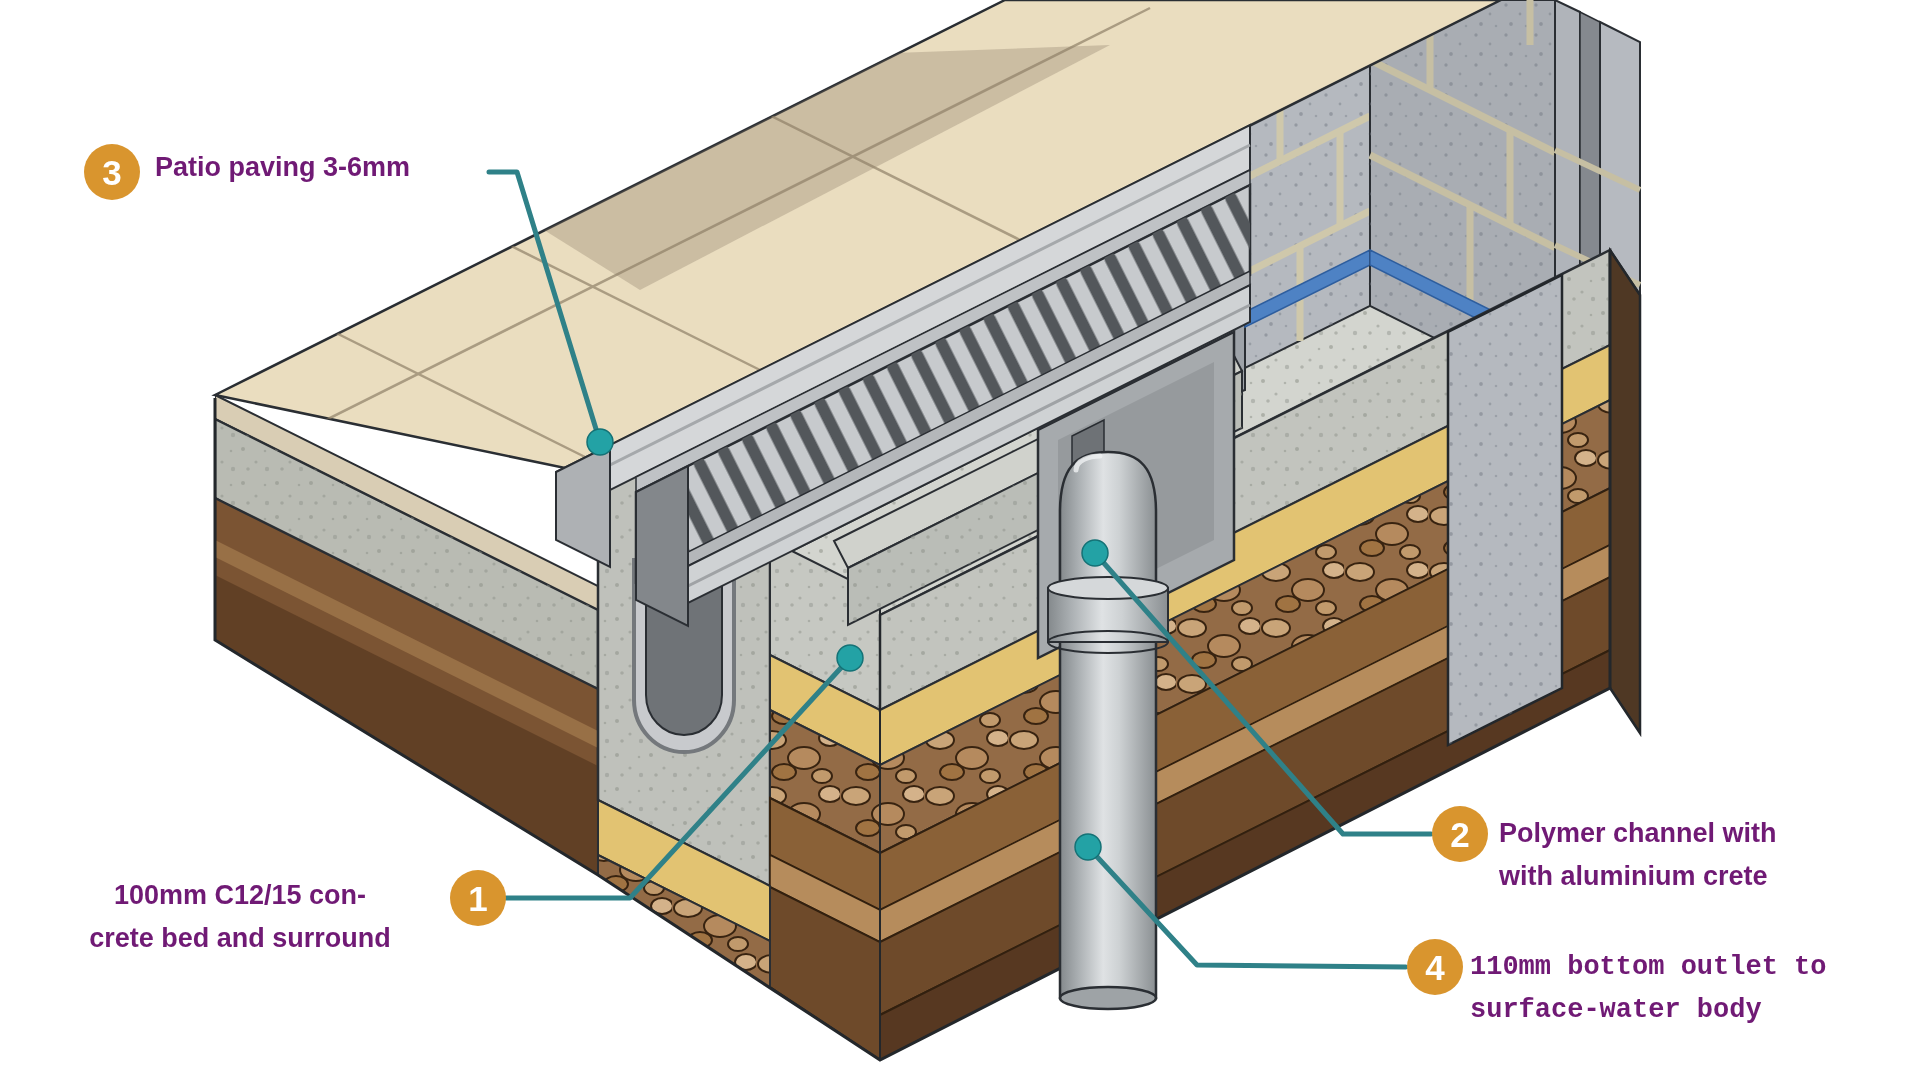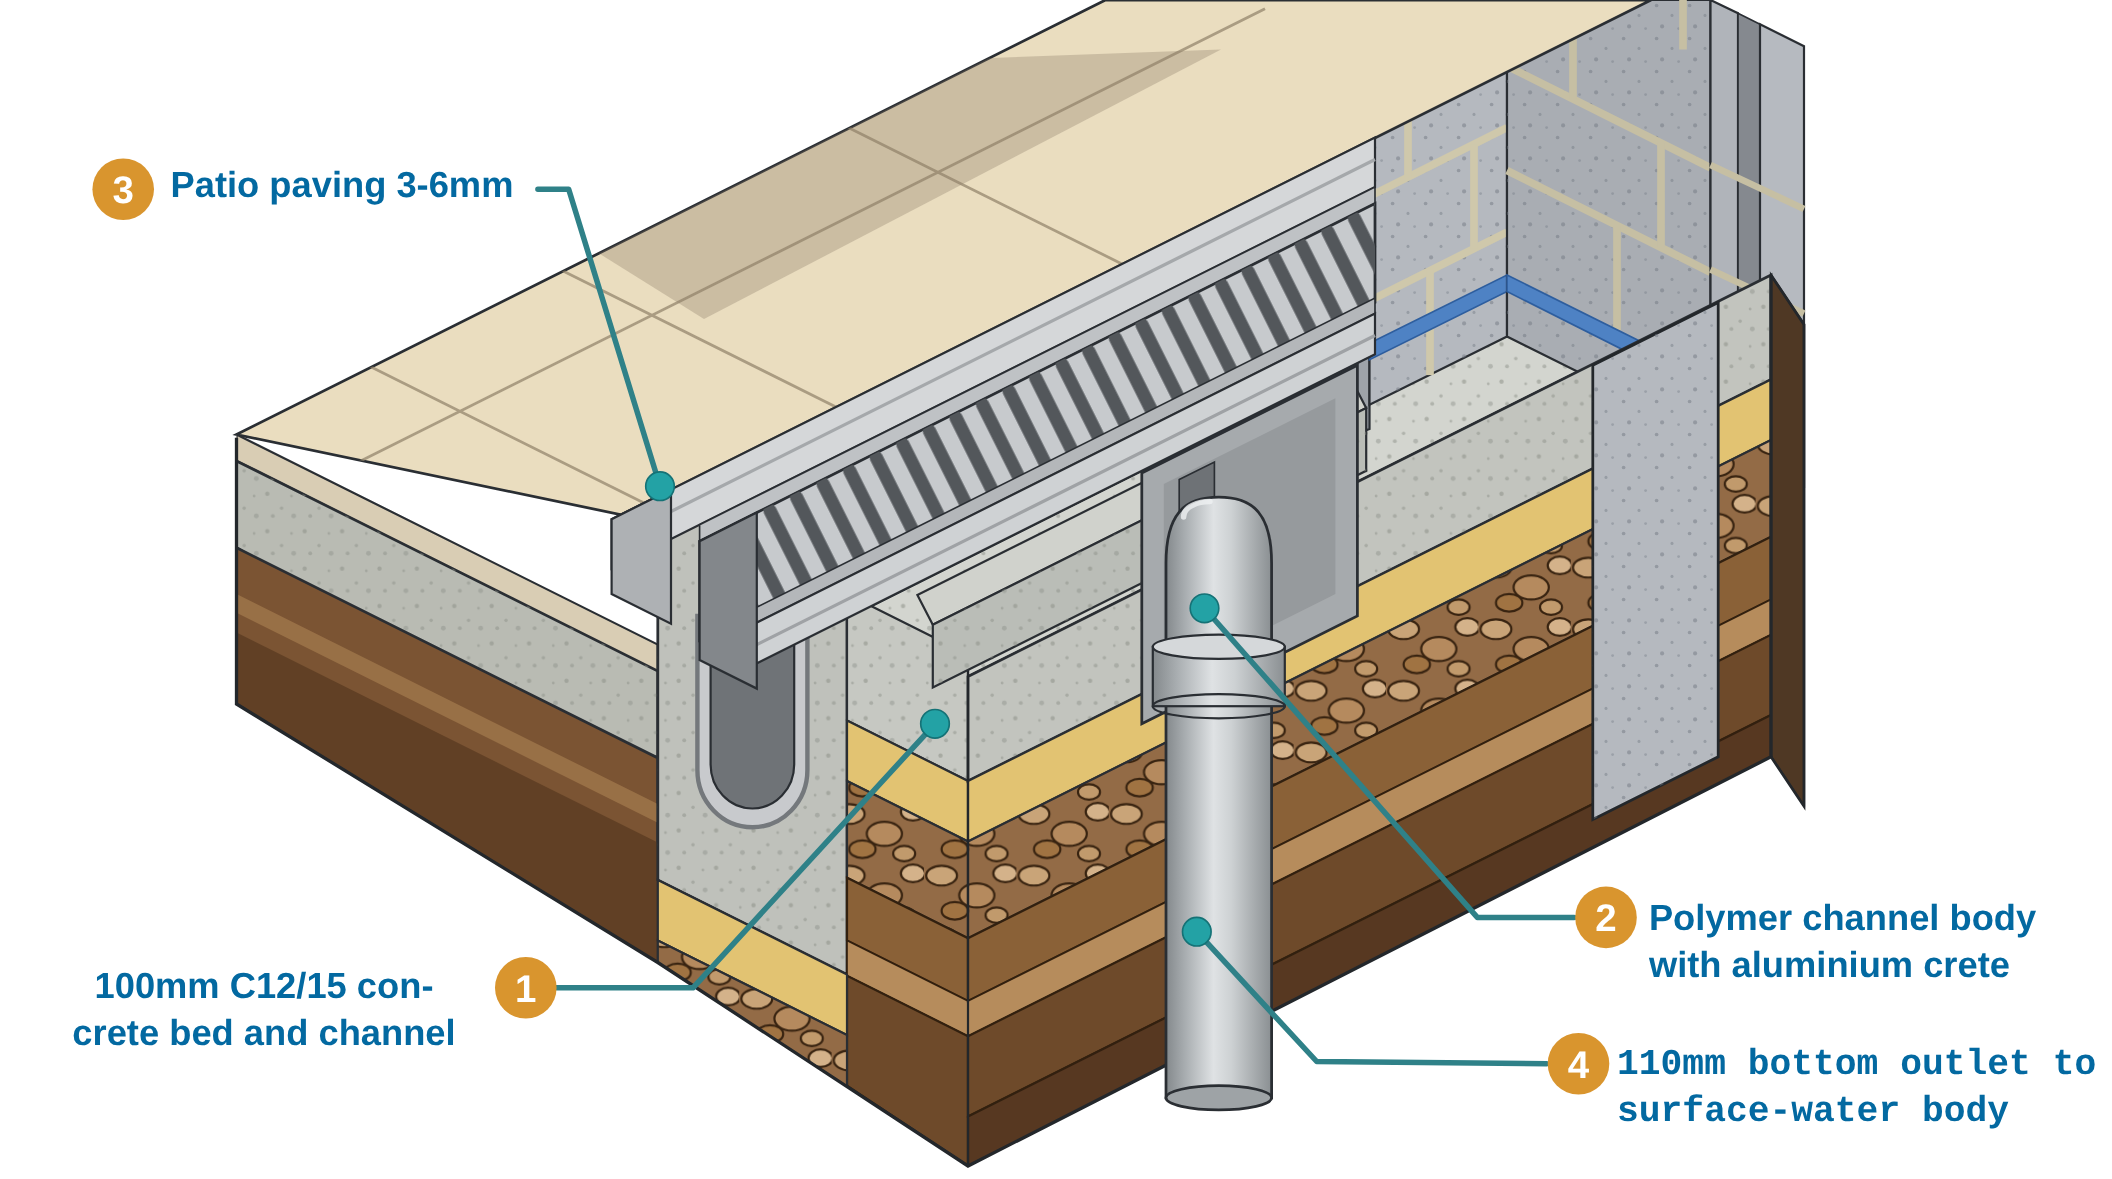--- a/index.html
+++ b/index.html
@@ -3,23 +3,23 @@
 <meta charset="utf-8">
 <style>
   html,body{margin:0;padding:0;background:#ffffff;}
   body{width:1920px;height:1072px;position:relative;overflow:hidden;
        font-family:"Liberation Sans", sans-serif;}
   #stage{position:absolute;left:0;top:0;width:1920px;height:1072px;}
   svg{display:block;}
   .callout-text{
     position:absolute;
     font-weight:700;
-    font-size:33px;
+    font-size:27px;
     line-height:43px;
-    color:#0369a1;
+    color:#701a75;
     letter-spacing:0px;
     white-space:nowrap;
   }
   .callout-text.right-align{text-align:center;}
   .badge-num{
     font-weight:700;
     font-size:35px;
     fill:#ffffff;
   }
 </style>
@@ -267,25 +267,25 @@
     </g>
   </g>
 </svg>
 
 <div class="callout-text" style="left:155px; top:146px;">
   <div>Patio paving 3-6mm</div>
 </div>
 
 <div class="callout-text right-align" style="left:40px; top:874px; width:400px;">
   <div>100mm C12/15 con-</div>
-  <div>crete bed and channel</div>
+  <div>crete bed and surround</div>
 </div>
 
 <div class="callout-text" style="left:1499px; top:812px;">
-  <div>Polymer channel body</div>
+  <div>Polymer channel with</div>
   <div>with aluminium crete</div>
 </div>
 
 <div class="callout-text" style="left:1470px; top:946px;font-family:Liberation Mono, monospace;">
   <div>110mm bottom outlet to</div>
   <div>surface-water body</div>
 </div>
 </div>
 
 </body></html>

